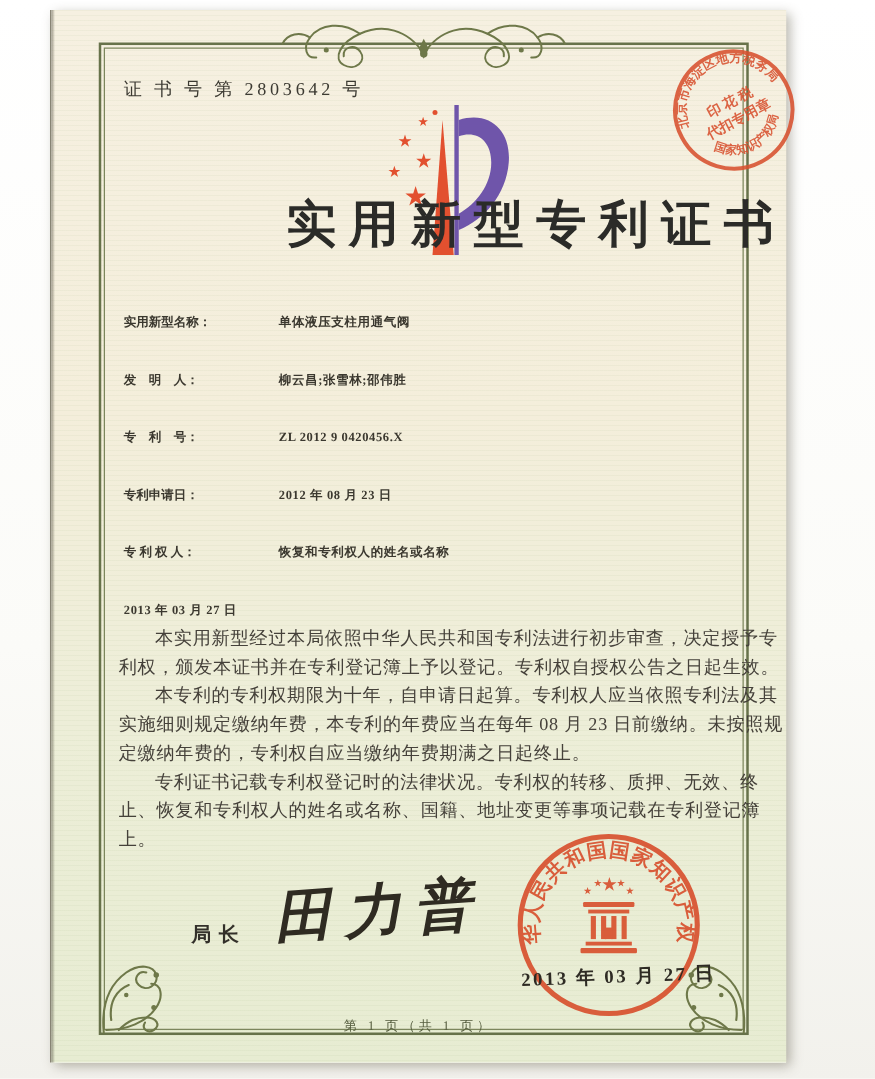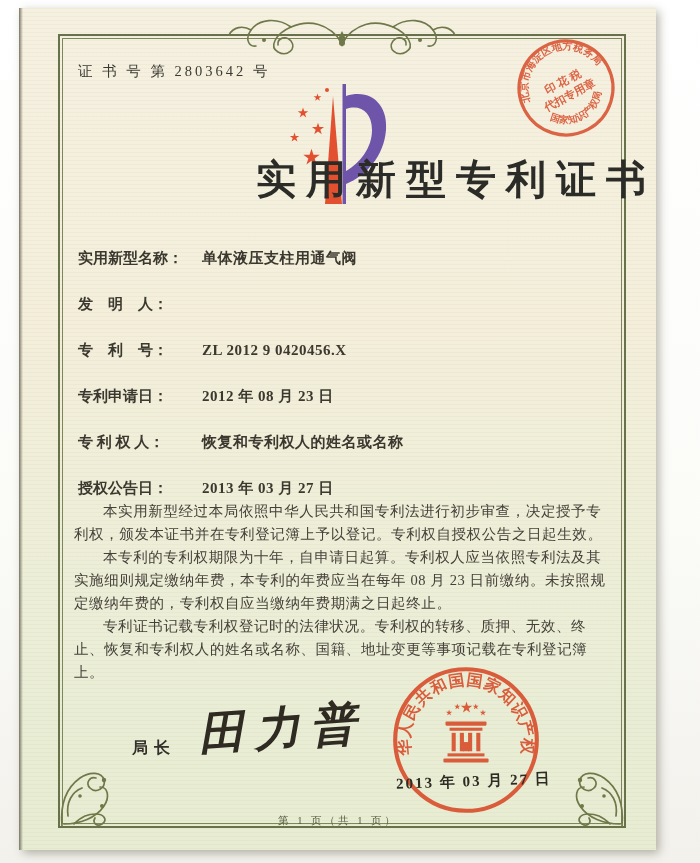--- a/index.html
+++ b/index.html
@@ -1,34 +1,34 @@
 <!DOCTYPE html>
 <html><head>
 <meta charset="utf-8">
 <style>
   html,body{margin:0;padding:0;background:#fcfcfa;}
   .scan{position:relative;width:700px;height:863px;background:linear-gradient(180deg,#ffffff 0%,#fbfbf8 60%,#f2f1ec 100%);overflow:hidden;font-family:"Liberation Serif","DejaVu Serif",serif;}
-  .page{position:absolute;left:20px;top:8px;width:636px;height:842px;
+  .page{position:absolute;left:41px;top:8px;width:588px;height:842px;
     background-image:
       repeating-linear-gradient(180deg, rgba(140,170,110,0.07) 0 1px, rgba(0,0,0,0) 1px 4px),
       linear-gradient(180deg,#f6f0e1 0%,#f4eedb 38%,#edeed8 68%,#e7ecd2 100%);
     box-shadow:3px 3px 9px rgba(95,90,72,0.45), -1px 0 0 #8d897a;}
   .page::before{content:"";position:absolute;left:0;top:0;bottom:0;width:3px;
     background:linear-gradient(90deg,rgba(80,76,62,0.55),rgba(80,76,62,0));}
   .frame{position:absolute;left:38px;right:30px;top:26px;bottom:22px;border:2px solid #67724a;z-index:1;}
   .frame::after{content:"";position:absolute;inset:2px;border:1px solid #7c865c;}
   .ornament{position:absolute;z-index:2;color:#6e7849;}
   .orn-top{left:50%;top:-23px;transform:translateX(-50%);}
   .orn-bl{left:-8px;bottom:-8px;}
   .orn-br{right:-8px;bottom:-8px;transform:scaleX(-1);}
   .cert-no{position:absolute;left:58px;top:54px;font-size:14.5px;letter-spacing:3px;color:#3c3a32;z-index:3;}
   .logo{position:absolute;left:260px;top:76px;z-index:3;}
   .title{position:absolute;left:0;right:0;top:144px;text-align:right;font-size:40px;font-weight:700;color:#2b2b28;letter-spacing:10px;margin-left:10px;z-index:3;}
   .fields{position:absolute;left:58px;top:238px;width:540px;z-index:3;}
-  .field-row{display:flex;margin-bottom:21px;line-height:25px;font-size:15px;color:#3b382f;align-items:center;}
+  .field-row{display:flex;margin-bottom:21px;line-height:25px;font-size:10px;color:#3b382f;align-items:center;}
   .field-label{flex:0 0 124px;font-weight:700;}
   .field-value{font-weight:600;letter-spacing:0.5px;}
   .body-text{position:absolute;left:54px;top:492px;width:534px;z-index:3;
     font-size:14.5px;line-height:23px;color:#45413a;letter-spacing:0.6px;}
   .body-text p{margin:0;text-indent:2em;}
   .sig-title{position:absolute;left:112px;top:730px;font-size:16px;letter-spacing:6px;color:#33302a;z-index:3;font-weight:bold;}
   .sig-name{position:absolute;left:178px;top:690px;font-size:46px;font-style:italic;font-weight:700;letter-spacing:10px;color:#2f2b22;transform:rotate(-4deg);z-index:3;font-family:"DejaVu Serif",serif;}
   .tax-stamp{position:absolute;left:482px;top:16px;width:128px;height:128px;transform:rotate(-28deg);opacity:0.88;z-index:4;}
   .office-seal{position:absolute;left:368px;top:654px;width:156px;height:156px;opacity:0.92;z-index:3;}
   .seal-date{position:absolute;left:376px;top:764px;font-size:15px;font-weight:700;letter-spacing:2px;color:#2e2b24;transform:rotate(-2deg);z-index:5;}
@@ -111,35 +111,35 @@
 
     <div class="title">实用新型专利证书</div>
 
     <div class="fields">
       <div class="field-row">
         <span class="field-label">实用新型名称：</span>
         <span class="field-value">单体液压支柱用通气阀</span>
       </div>
       <div class="field-row">
         <span class="field-label">发　明　人：</span>
+        <span class="field-value">柳云昌;张雪林;邵伟胜</span>
       </div>
       <div class="field-row">
         <span class="field-label">专　利　号：</span>
         <span class="field-value">ZL 2012 9 0420456.X</span>
       </div>
       <div class="field-row">
         <span class="field-label">专利申请日：</span>
         <span class="field-value">2012 年 08 月 23 日</span>
       </div>
       <div class="field-row">
         <span class="field-label">专 利 权 人：</span>
         <span class="field-value">恢复和专利权人的姓名或名称</span>
       </div>
       <div class="field-row">
-        <span class="field-label">授权公告日：</span>
         <span class="field-value">2013 年 03 月 27 日</span>
       </div>
     </div>
 
     <div class="body-text">
       <p>本实用新型经过本局依照中华人民共和国专利法进行初步审查，决定授予专利权，颁发本证书并在专利登记簿上予以登记。专利权自授权公告之日起生效。</p>
       <p>本专利的专利权期限为十年，自申请日起算。专利权人应当依照专利法及其实施细则规定缴纳年费，本专利的年费应当在每年 08 月 23 日前缴纳。未按照规定缴纳年费的，专利权自应当缴纳年费期满之日起终止。</p>
       <p>专利证书记载专利权登记时的法律状况。专利权的转移、质押、无效、终止、恢复和专利权人的姓名或名称、国籍、地址变更等事项记载在专利登记簿上。</p>
     </div>
 

